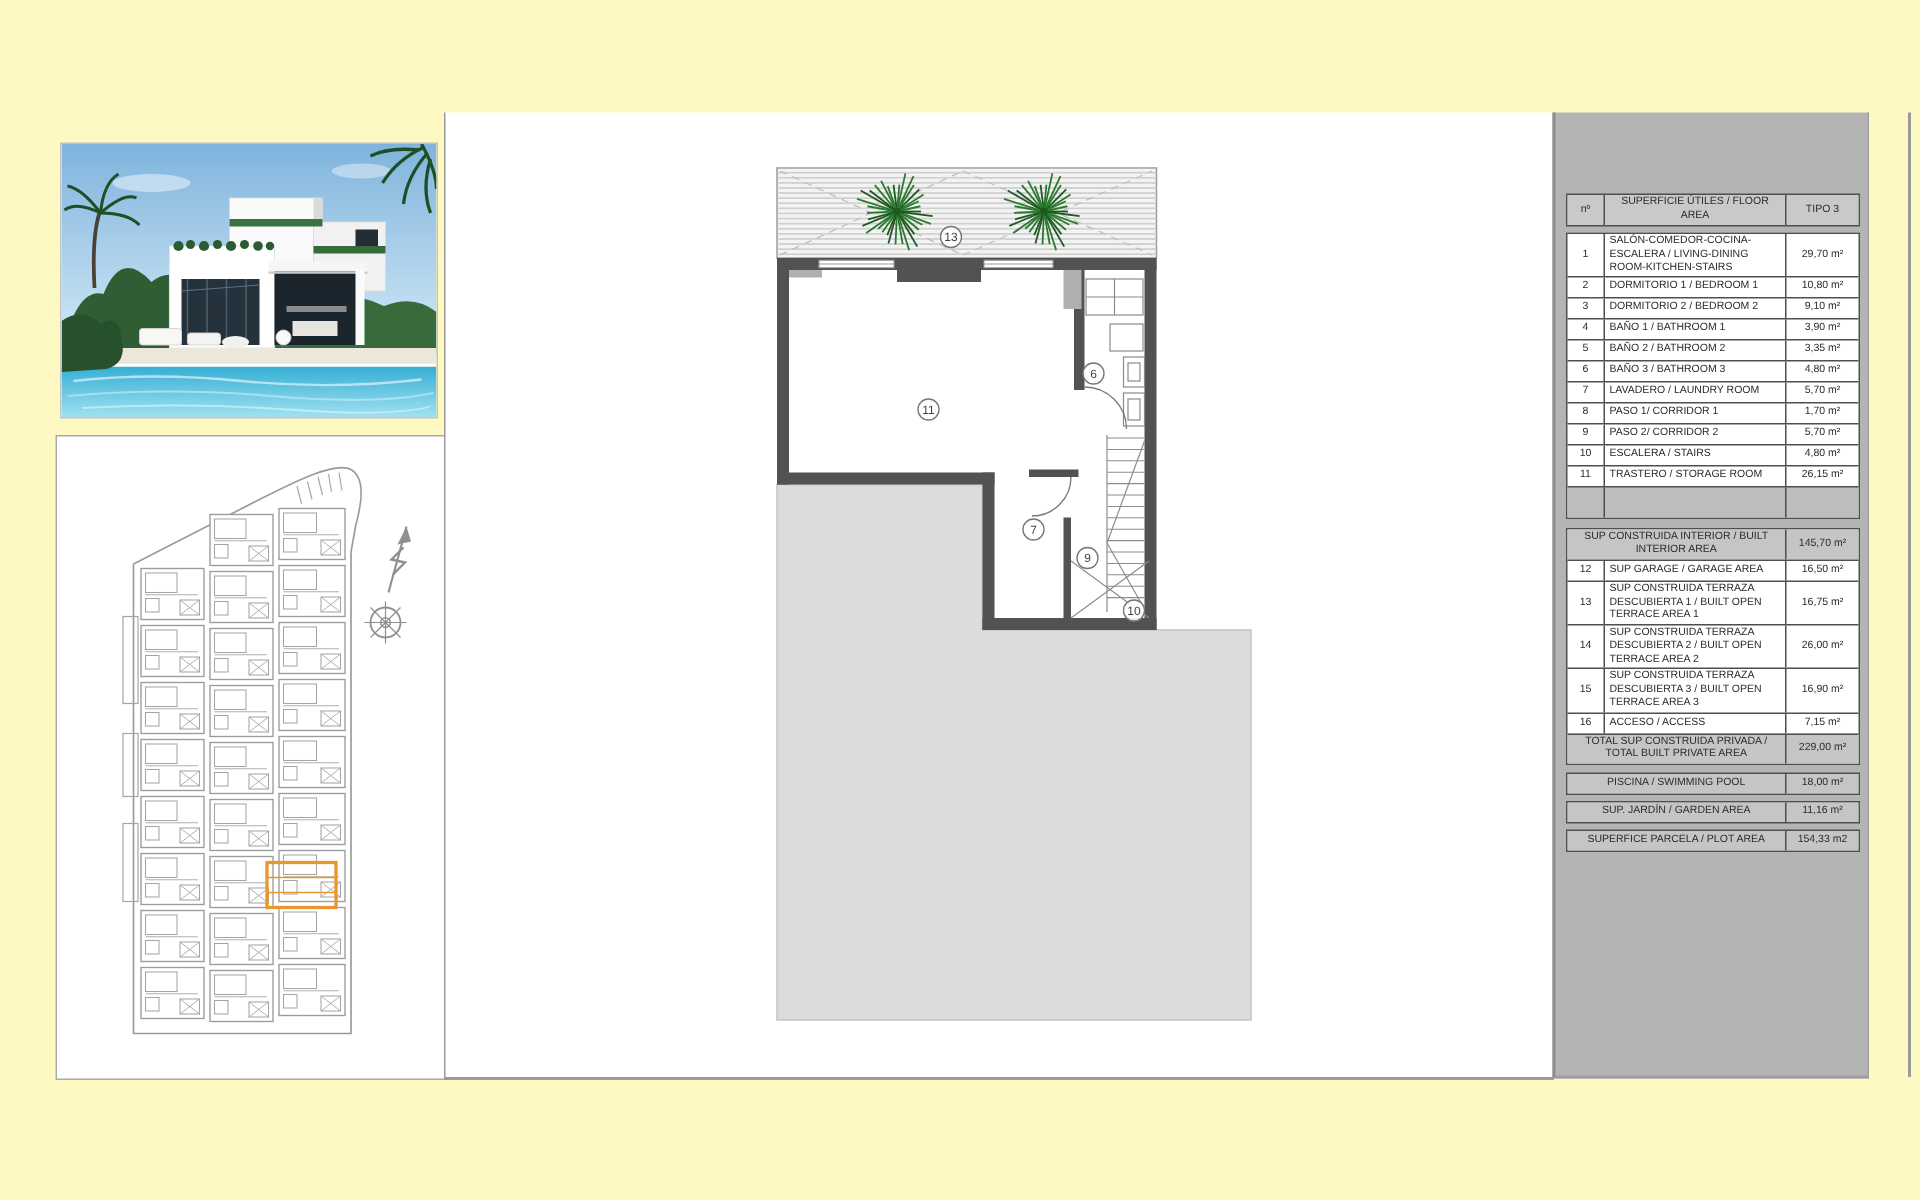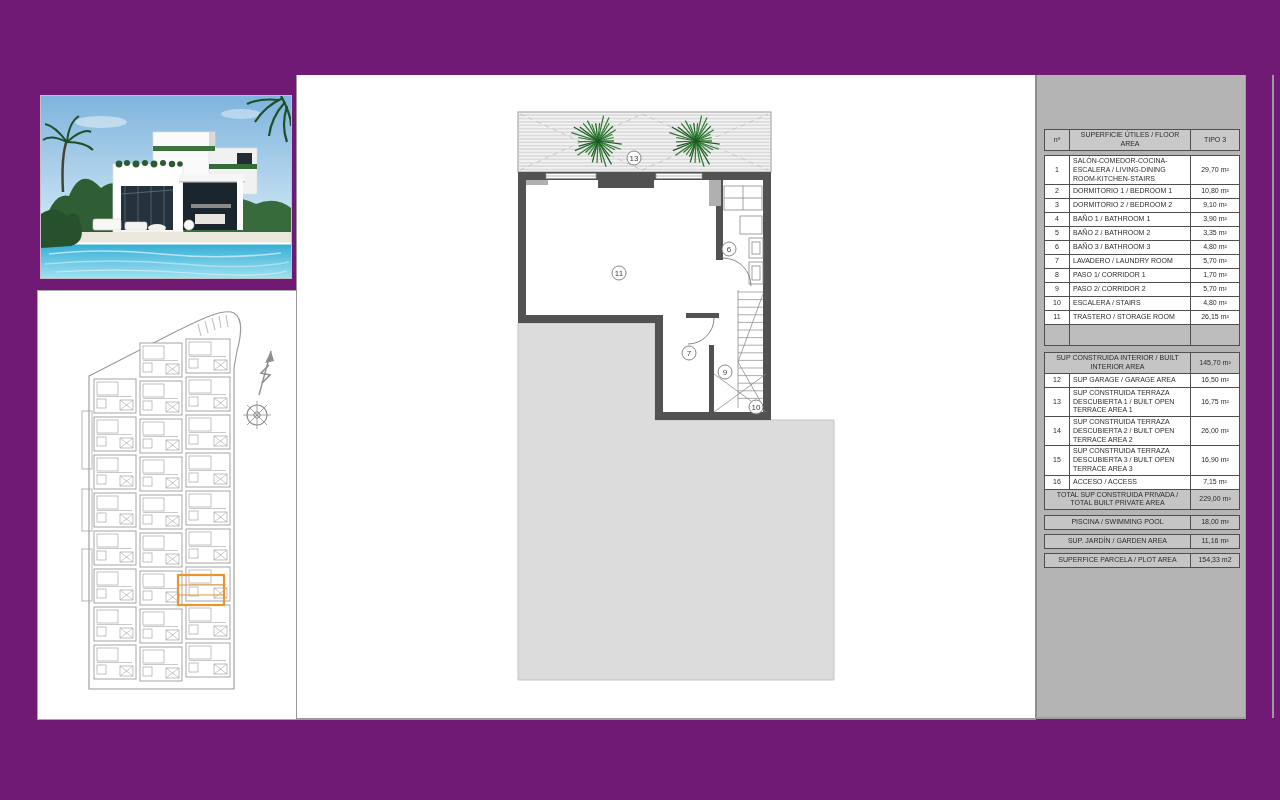--- a/index.html
+++ b/index.html
@@ -1,17 +1,17 @@
 <!DOCTYPE html>
 <html><head>
 <meta charset="utf-8">
 <style>
   html,body { margin:0; padding:0; background:#ffffff; }
   body { font-family:"Liberation Sans", sans-serif; }
-  #page { position:relative; width:1280px; height:800px; background:#701a75; overflow:hidden; }
+  #page { position:relative; width:1280px; height:800px; background:#fef9c3; overflow:hidden; }
 
   
   #photo-box { position:absolute; left:40px; top:95px; width:250px; height:182px; border:1px solid #c2c2c2; overflow:hidden; }
   #photo-box svg { display:block; }
   #site-box { position:absolute; left:37px; top:290px; width:258px; height:428px; border:1px solid #a9a9a9; background:#fff; }
   #site-box svg { display:block; }
 
   
   #center-panel { position:absolute; left:296px; top:75px; width:739px; height:643px; background:#fff;
                   border-left:1px solid #9a9a9a; border-bottom:2px solid #9a9a9a; }

